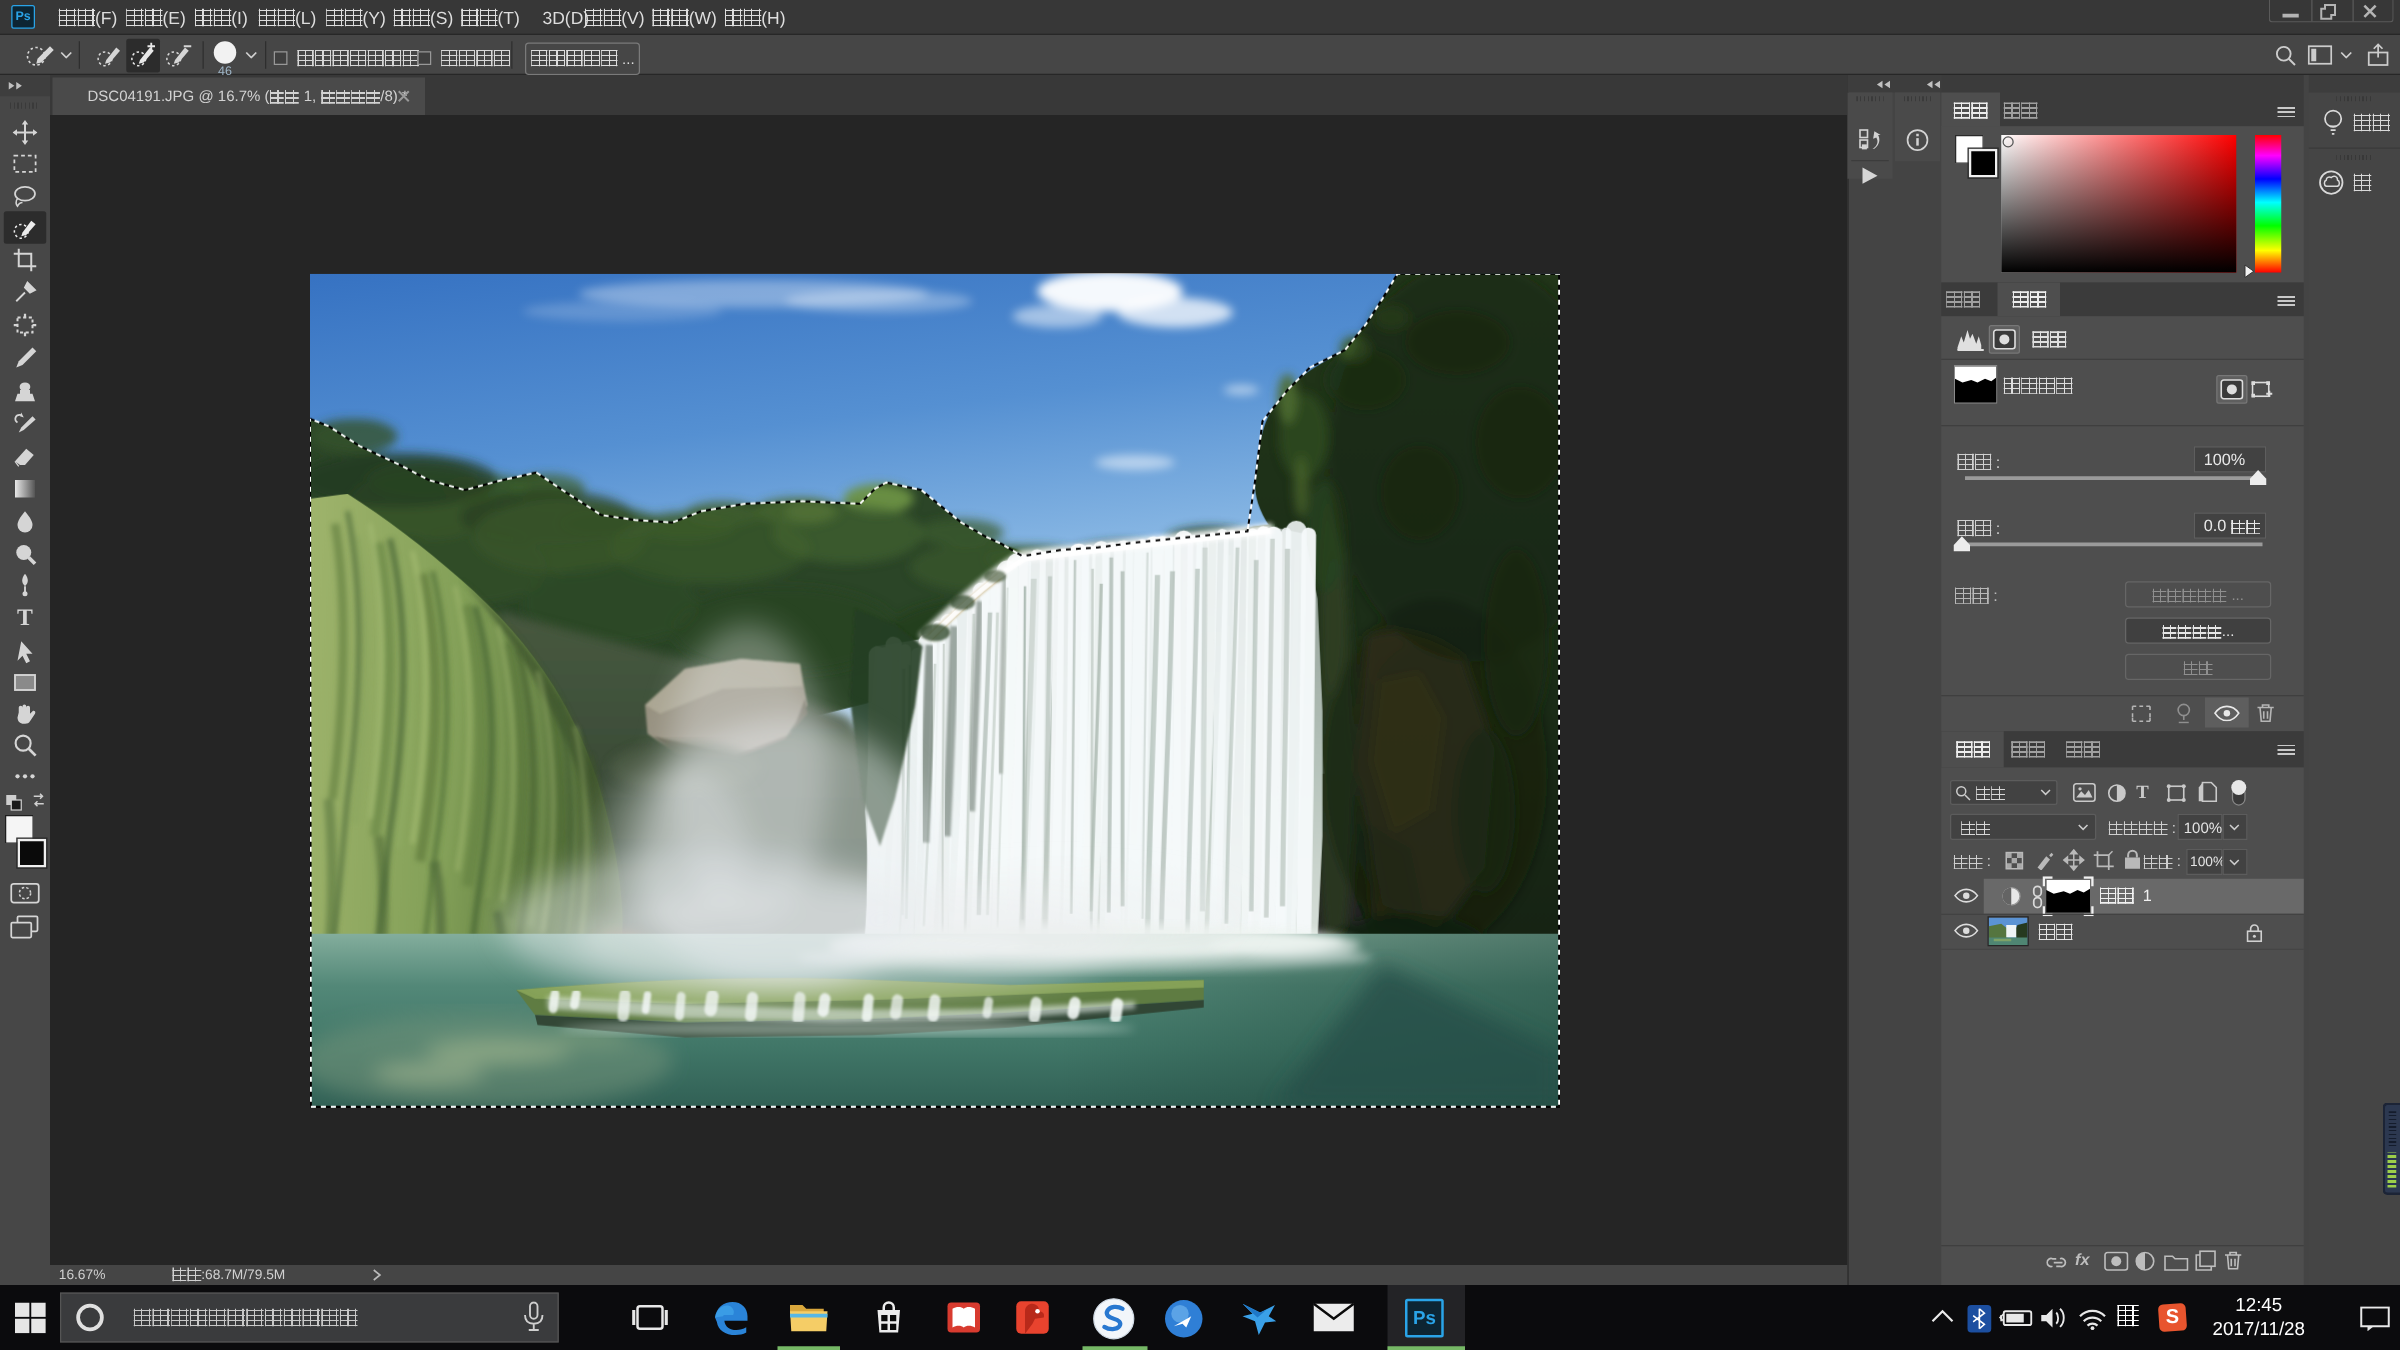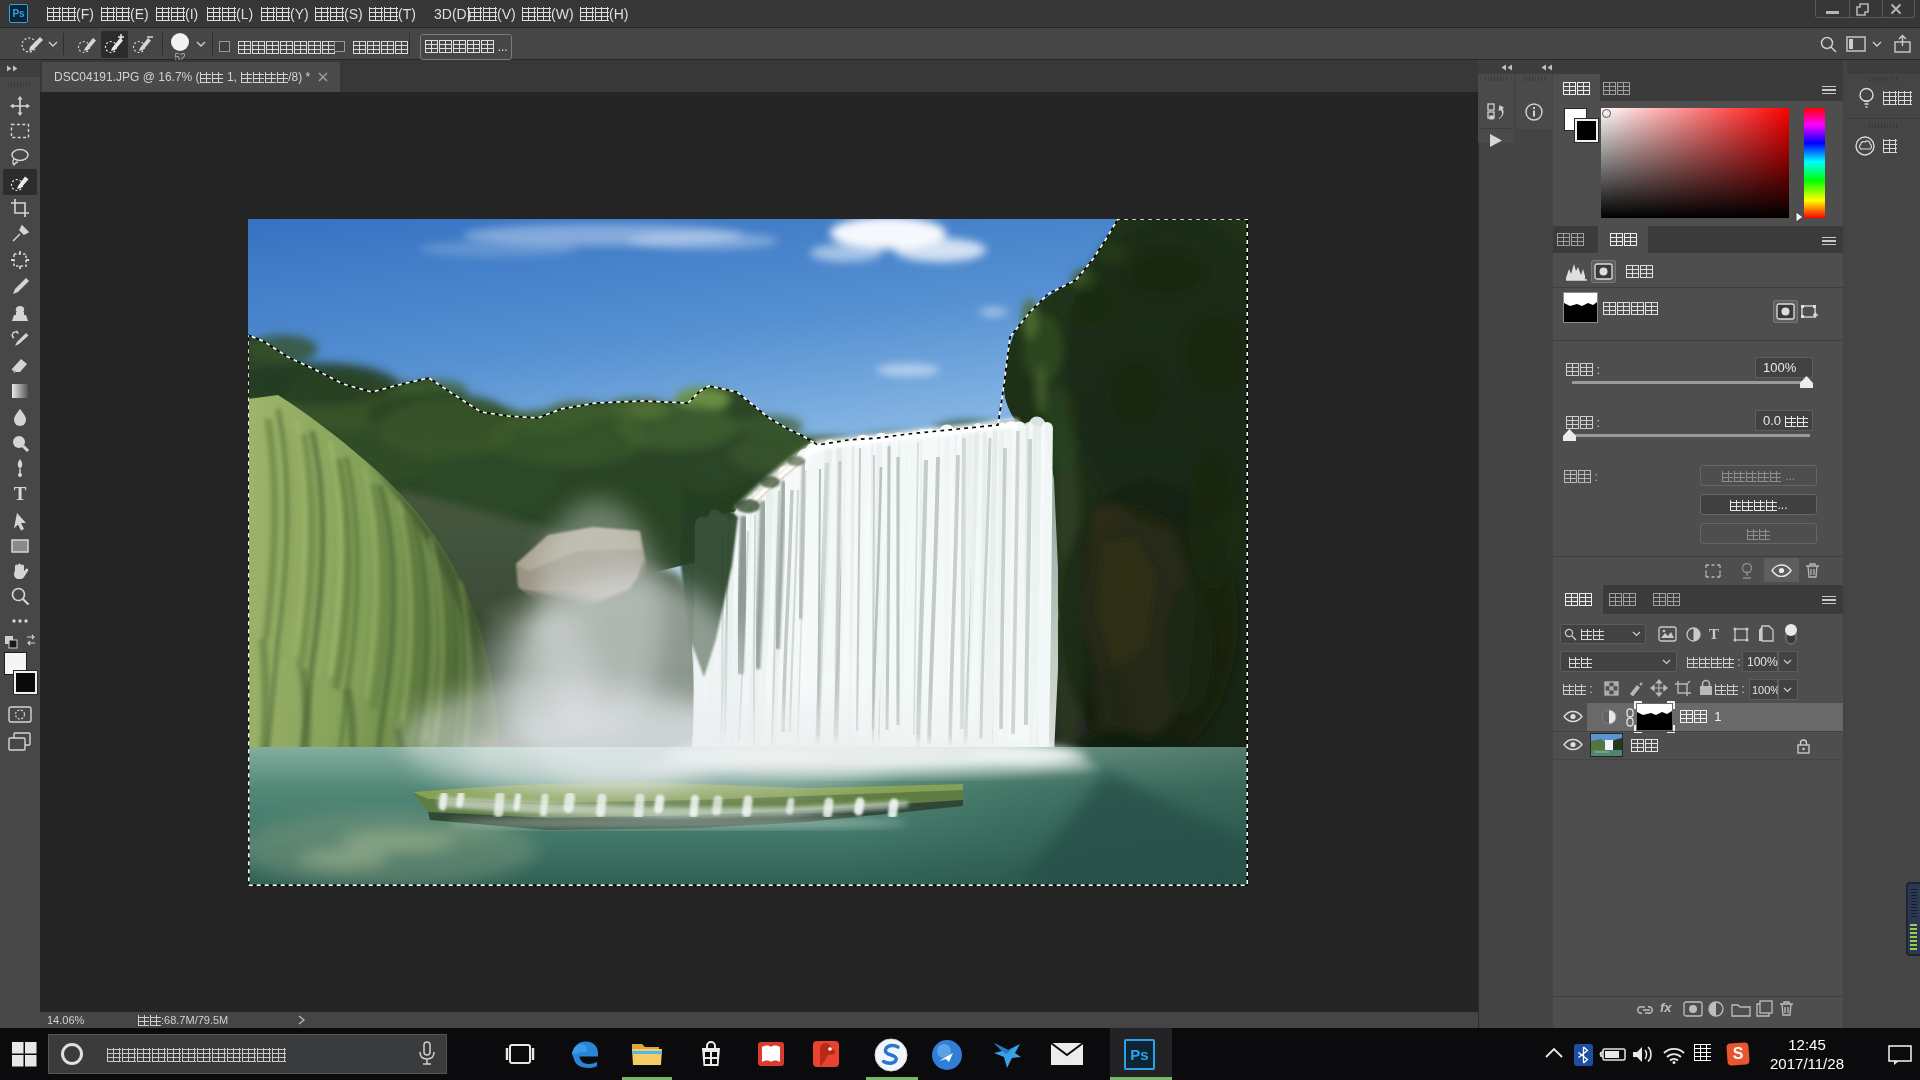--- a/index.html
+++ b/index.html
@@ -60,21 +60,21 @@
       <path d="M8 14 L16 4 l3 2.5 L11 16 l-4 1z" fill="#e8e8e8"></path>
       <path d="M15 2h6M18 -1v6" stroke="#e8e8e8" stroke-width="1.5" transform="translate(-1,1)"></path>
     </svg>
  <svg class="ab" style="left:132px;top:6px" width="22" height="20" viewBox="0 0 22 20">
       <circle cx="7" cy="13" r="5.5" fill="none" stroke="#d6d6d6" stroke-width="1.2" stroke-dasharray="2 2"></circle>
       <path d="M8 14 L16 4 l3 2.5 L11 16 l-4 1z" fill="#d6d6d6"></path>
       <path d="M15 3h6" stroke="#d6d6d6" stroke-width="1.5"></path>
     </svg>
  <div class="sep" style="left:162px"></div>
  <div class="ab" style="left:171px;top:5px;width:18px;height:18px;border-radius:50%;background:#f2f2f2"></div>
- <div class="ab" style="left:171px;top:24px;width:18px;text-align:center;color:#9fb6c8;font-size:10px">52</div>
+ <div class="ab" style="left:171px;top:24px;width:18px;text-align:center;color:#9fb6c8;font-size:10px">46</div>
  <svg class="ab" style="left:196px;top:13px" width="10" height="6">
       <path d="M1 1l4 4 4-4" fill="none" stroke="#cfcfcf" stroke-width="1.4"></path>
     </svg>
  <div class="sep" style="left:212px"></div>
  <div class="ab" style="left:219px;top:13px;width:11px;height:11px;border:1px solid #989898;background:#3f3f3f"></div>
  <span class="ab" style="left:237px;top:10px;color:#d8d8d8"><i class="c"></i><i class="c"></i><i class="c"></i><i class="c"></i><i class="c"></i><i class="c"></i><i class="c"></i></span>
  <div class="ab" style="left:334px;top:13px;width:11px;height:11px;border:1px solid #989898;background:#3f3f3f"></div>
  <span class="ab" style="left:352px;top:10px;color:#d8d8d8"><i class="c"></i><i class="c"></i><i class="c"></i><i class="c"></i></span>
  <div class="sep" style="left:409px"></div>
  <div class="ab" style="left:420px;top:6px;width:92px;height:26px;border:1px solid #7a7a7a;border-radius:3px;color:#dedede;text-align:center;padding-top:5px;font-size:12px"><i class="c"></i><i class="c"></i><i class="c"></i><i class="c"></i><i class="c"></i> ...</div>
@@ -89,21 +89,21 @@
  <svg class="ab" style="left:1872px;top:13px" width="10" height="6">
       <path d="M1 1l4 4 4-4" fill="none" stroke="#cfcfcf" stroke-width="1.4"></path>
     </svg>
  <svg class="ab" style="left:1893px;top:6px" width="20" height="20">
       <rect x="2" y="8" width="15" height="10" fill="none" stroke="#cccccc" stroke-width="1.4"></rect>
       <path d="M9.5 12V2M6 5l3.5-3.5L13 5" fill="none" stroke="#cccccc" stroke-width="1.4"></path>
     </svg>
 </div>
 
 <div class="ab" style="left:40px;top:60px;width:1438px;height:32px;background:#383838"></div>
-<div class="ab" style="left:42px;top:62px;width:298px;height:30px;background:#4a4a4a;color:#d2d2d2;font-size:12px;line-height:30px;padding-left:12px">DSC04191.JPG @ 16.7% (<i class="c3"></i><i class="c3"></i> 1, <i class="c3"></i><i class="c3"></i><i class="c3"></i><i class="c3"></i>/8) *
+<div class="ab" style="left:42px;top:62px;width:298px;height:30px;background:#4a4a4a;color:#d2d2d2;font-size:12px;line-height:30px;padding-left:28px">DSC04191.JPG @ 16.7% (<i class="c3"></i><i class="c3"></i> 1, <i class="c3"></i><i class="c3"></i><i class="c3"></i><i class="c3"></i>/8) *
  <svg class="ab" style="left:276px;top:10px" width="10" height="10">
       <path d="M1 1l8 8M9 1l-8 8" stroke="#9a9a9a" stroke-width="1.6"></path>
     </svg>
 </div>
 
 <div class="ab" style="left:0;top:60px;width:40px;height:968px;background:#474747">
  <div class="ab" style="left:0;top:0;width:40px;height:17px;background:#3e3e3e"></div>
     <svg class="ab" style="left:6px;top:5px" width="13" height="7">
       <path d="M1 0.5L5.5 3.5L1 6.5zM7 0.5L11.5 3.5L7 6.5z" fill="#c0c0c0"></path>
     </svg>
@@ -534,21 +534,21 @@
  <ellipse cx="350" cy="400" rx="65" ry="120" opacity="0.35"></ellipse>
  <ellipse cx="290" cy="460" rx="60" ry="70" opacity="0.3"></ellipse>
  <ellipse cx="600" cy="515" rx="150" ry="35" opacity="0.3"></ellipse>
 </g>
 
 <use href="#antp" fill="none" stroke="#000000" stroke-width="1.6" stroke-dasharray="4 4"></use>
 <use href="#antp" fill="none" stroke="#ffffff" stroke-width="1.5" stroke-dasharray="4 4" stroke-dashoffset="4"></use>
 </svg></div>
 
 <div class="ab" style="left:40px;top:1012px;width:1438px;height:16px;background:#454545;color:#d0d0d0;font-size:11px">
- <span class="ab" style="left:7px;top:2px">14.06%</span>
+ <span class="ab" style="left:7px;top:2px">16.67%</span>
  <span class="ab" style="left:97px;top:2px;color:#d0d0d0"><i class="c3"></i><i class="c3"></i>:68.7M/79.5M</span>
  <svg class="ab" style="left:258px;top:3px" width="8" height="10">
       <path d="M1 1l5 4-5 4" fill="none" stroke="#bbb" stroke-width="1.3"></path>
     </svg>
 </div>
 
 <div class="ab" style="left:1478px;top:60px;width:442px;height:968px;background:#444444" id="rightdock">
     <div class="ab" style="left:0;top:0;width:1px;height:968px;background:#2c2c2c"></div>
  <div class="ab" style="left:0;top:0;width:75px;height:14px;background:#3d3d3d"></div>
  <svg class="ab" style="left:22px;top:4px" width="13" height="7">

